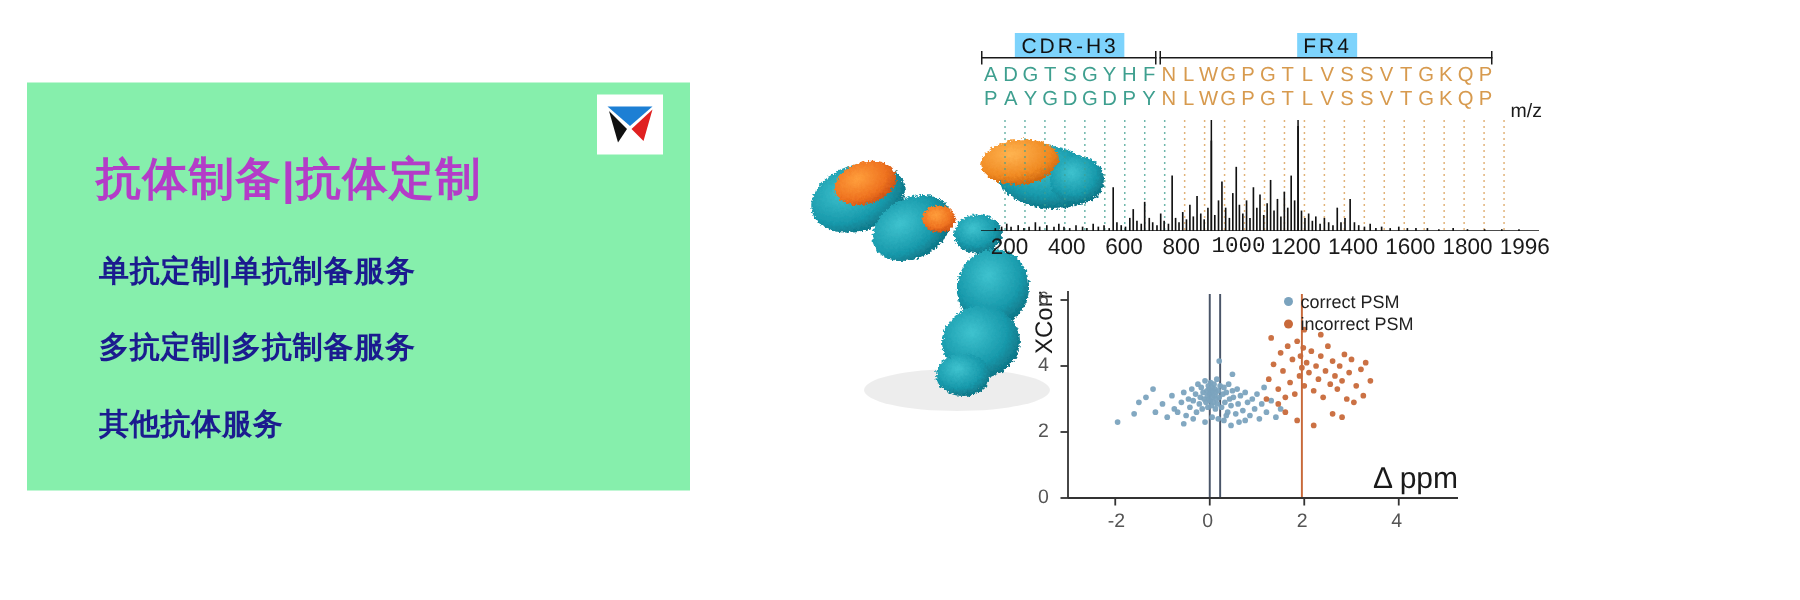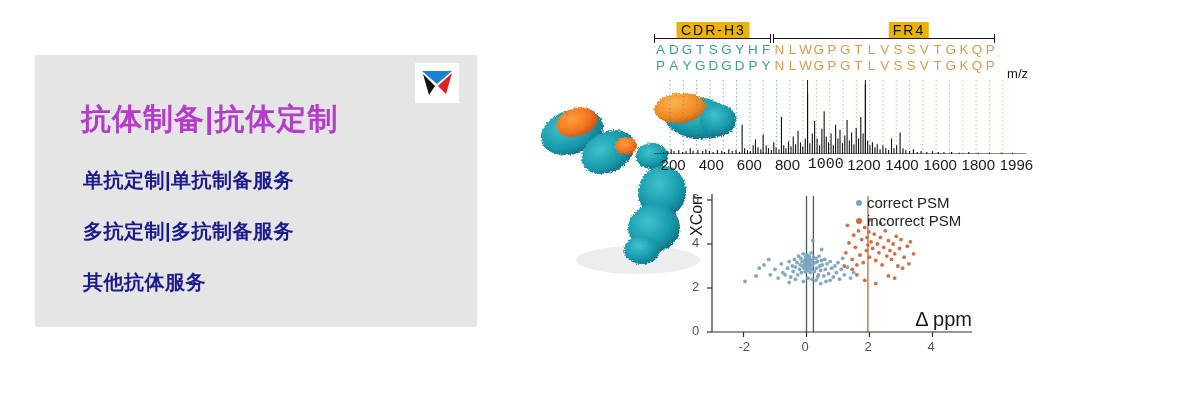--- a/index.html
+++ b/index.html
@@ -101,21 +101,21 @@
   }
   .region-bar::before { left: 0; }
   .region-bar::after { right: 0; }
   .region-label {
     position: absolute;
     top: 0px;
     font-size: 14px;
     color: #111;
     letter-spacing: 2px;
     transform: translateX(-50%);
-    background: #eab308;
+    background: #7dd3fc;
     padding: 0 4px;
   }
   .seq-row {
     position: absolute;
     left: 0;
     display: flex;
     font-family: "Liberation Sans", sans-serif;
     font-size: 13.5px;
     letter-spacing: 0;
   }
@@ -210,29 +210,29 @@
     gap: 5px;
     margin-bottom: 1px;
   }
   .legend-dot {
     width: 6px;
     height: 6px;
     border-radius: 50%;
     display: inline-block;
   }
   .legend-text {
-    font-size: 15px;
+    font-size: 12px;
     color: #222;
     white-space: nowrap;
   }
 </style>
 </head>
 <body>
 
-<div id="promo-panel" style="background: #e5e5e5; margin-left: 17px;">
+<div id="promo-panel" style="background: #86efac;">
 
   <div id="promo-logo">
     <svg width="34" height="30" viewBox="0 0 34 30" aria-hidden="true">
       <polygon points="2,3 32,3 17,16" fill="#1d7fd4"></polygon>
       <polygon points="32,5 26,26 18,18" fill="#e02020"></polygon>
       <polygon points="3,6 15,18 9,27" fill="#111111"></polygon>
     </svg>
   </div>
 
   <div id="promo-title" style="color: rgb(180, 60, 200);">抗体制备|抗体定制</div>
@@ -290,21 +290,21 @@
         <ellipse cx="112" cy="190" rx="18" ry="14" fill="url(#tealG)"></ellipse>
       </g>
     </svg>
   </div>
 
   <div id="alignment-block">
     <div id="region-bars">
         <div class="region-bar" style="left: 0px; width: 116.8px;"></div>
         <div class="region-label" style="left: 59.4px;">CDR-H3</div>
         <div class="region-bar" style="left: 118.8px; width: 222.4px;"></div>
-        <div class="region-label" style="left: 231px; margin-left: 24px;">FR4</div>
+        <div class="region-label" style="left: 231px;">FR4</div>
       </div>
     <div class="seq-row" id="seq-row-0">
         <span class="seq-res res-cdr">A</span>
         <span class="seq-res res-cdr">D</span>
         <span class="seq-res res-cdr">G</span>
         <span class="seq-res res-cdr">T</span>
         <span class="seq-res res-cdr">S</span>
         <span class="seq-res res-cdr">G</span>
         <span class="seq-res res-cdr">Y</span>
         <span class="seq-res res-cdr">H</span>

